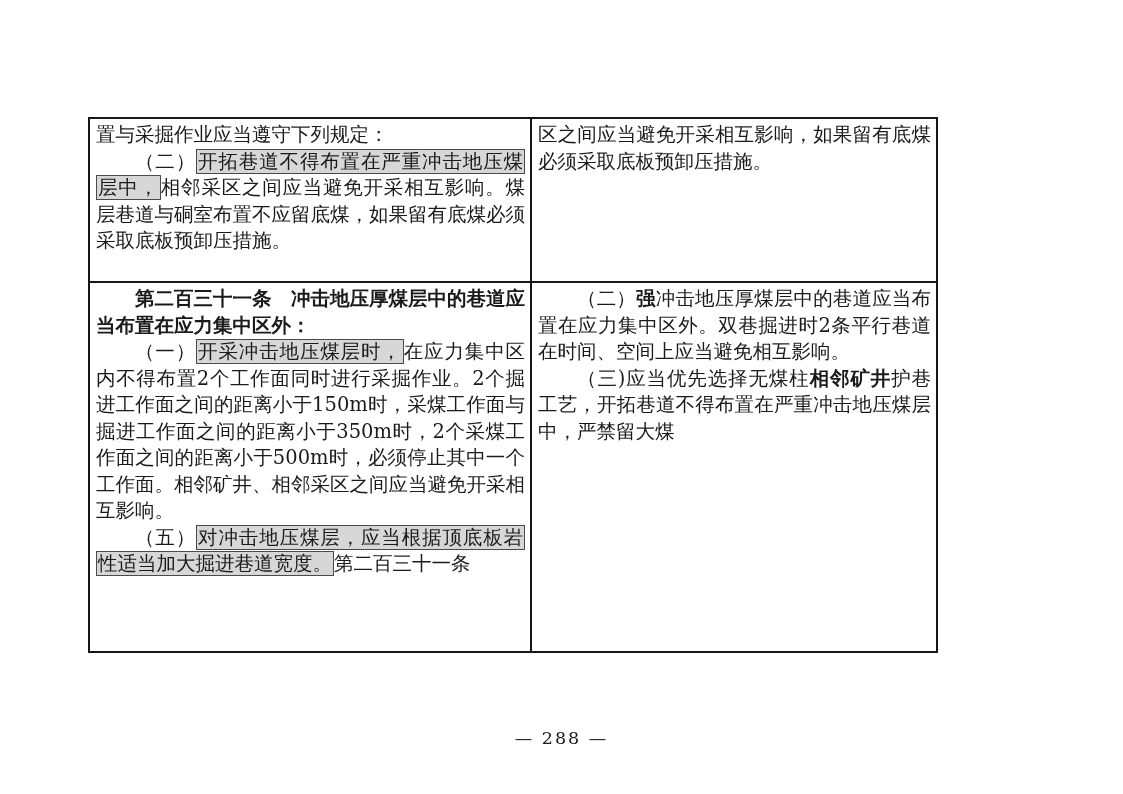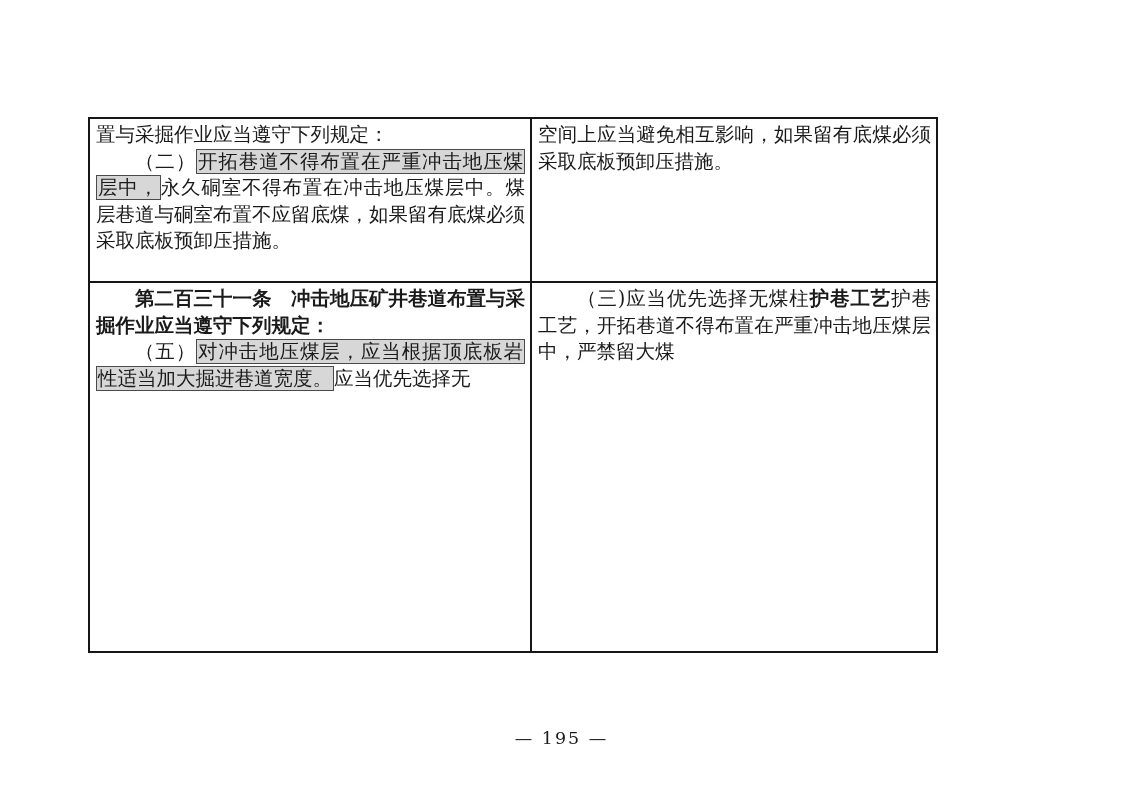--- a/index.html
+++ b/index.html
@@ -65,32 +65,34 @@
   }
 </style>
 </head>
 <body>
 
 <div class="page">
   <div class="doc-table">
 
     <div class="cell cell-a">
       <p class="para no-indent"><span>置与采掘作业应当遵守下列规定：</span></p>
-      <p class="para"><span>（二）</span><span class="hl">开拓巷道不得布置在严重冲击地压煤层中，</span><span>永久硐室不得布置在冲击地压煤层中。煤层巷道与硐室布置不应留底煤，如果留有底煤必须采取底板预卸压措施。</span></p>
+      <p class="para"><span>（二）</span><span class="hl">开拓巷道不得布置在严重冲击地压煤层中，</span><span>相邻采区之间应当避免开采相互影响。煤层巷道与硐室布置不应留底煤，如果留有底煤必须采取底板预卸压措施。</span></p>
     </div>
 
     <div class="cell cell-b">
-      <p class="para no-indent"><span>空间上应当避免相互影响，如果留有底煤必须采取底板预卸压措施。</span></p>
+      <p class="para no-indent"><span>区之间应当避免开采相互影响，如果留有底煤必须采取底板预卸压措施。</span></p>
     </div>
 
     <div class="cell cell-c">
-      <p class="para heading"><span>第二百三十一条　冲击地压矿井巷道布置与采掘作业应当遵守下列规定：</span></p>
-      <p class="para"><span>（五）</span><span class="hl">对冲击地压煤层，应当根据顶底板岩性适当加大掘进巷道宽度。</span><span>应当优先选择无</span></p>
+      <p class="para heading"><span>第二百三十一条　冲击地压厚煤层中的巷道应当布置在应力集中区外：</span></p>
+      <p class="para"><span>（一）</span><span class="hl">开采冲击地压煤层时，</span><span>在应力集中区内不得布置2个工作面同时进行采掘作业。2个掘进工作面之间的距离小于150m时，采煤工作面与掘进工作面之间的距离小于350m时，2个采煤工作面之间的距离小于500m时，必须停止其中一个工作面。相邻矿井、相邻采区之间应当避免开采相互影响。</span></p>
+      <p class="para"><span>（五）</span><span class="hl">对冲击地压煤层，应当根据顶底板岩性适当加大掘进巷道宽度。</span><span>第二百三十一条</span></p>
     </div>
 
     <div class="cell cell-d">
-      <p class="para"><span>（三)应当优先选择无煤柱</span><span class="b">护巷工艺</span><span>护巷工艺，开拓巷道不得布置在严重冲击地压煤层中，严禁留大煤</span></p>
+      <p class="para"><span>（二）</span><span class="b">强</span><span>冲击地压厚煤层中的巷道应当布置在应力集中区外。双巷掘进时2条平行巷道在时间、空间上应当避免相互影响。</span></p>
+      <p class="para"><span>（三)应当优先选择无煤柱</span><span class="b">相邻矿井</span><span>护巷工艺，开拓巷道不得布置在严重冲击地压煤层中，严禁留大煤</span></p>
     </div>
 
   </div>
 
-  <div class="footer">— 195 —</div>
+  <div class="footer">— 288 —</div>
 </div>
 
 </body></html>

